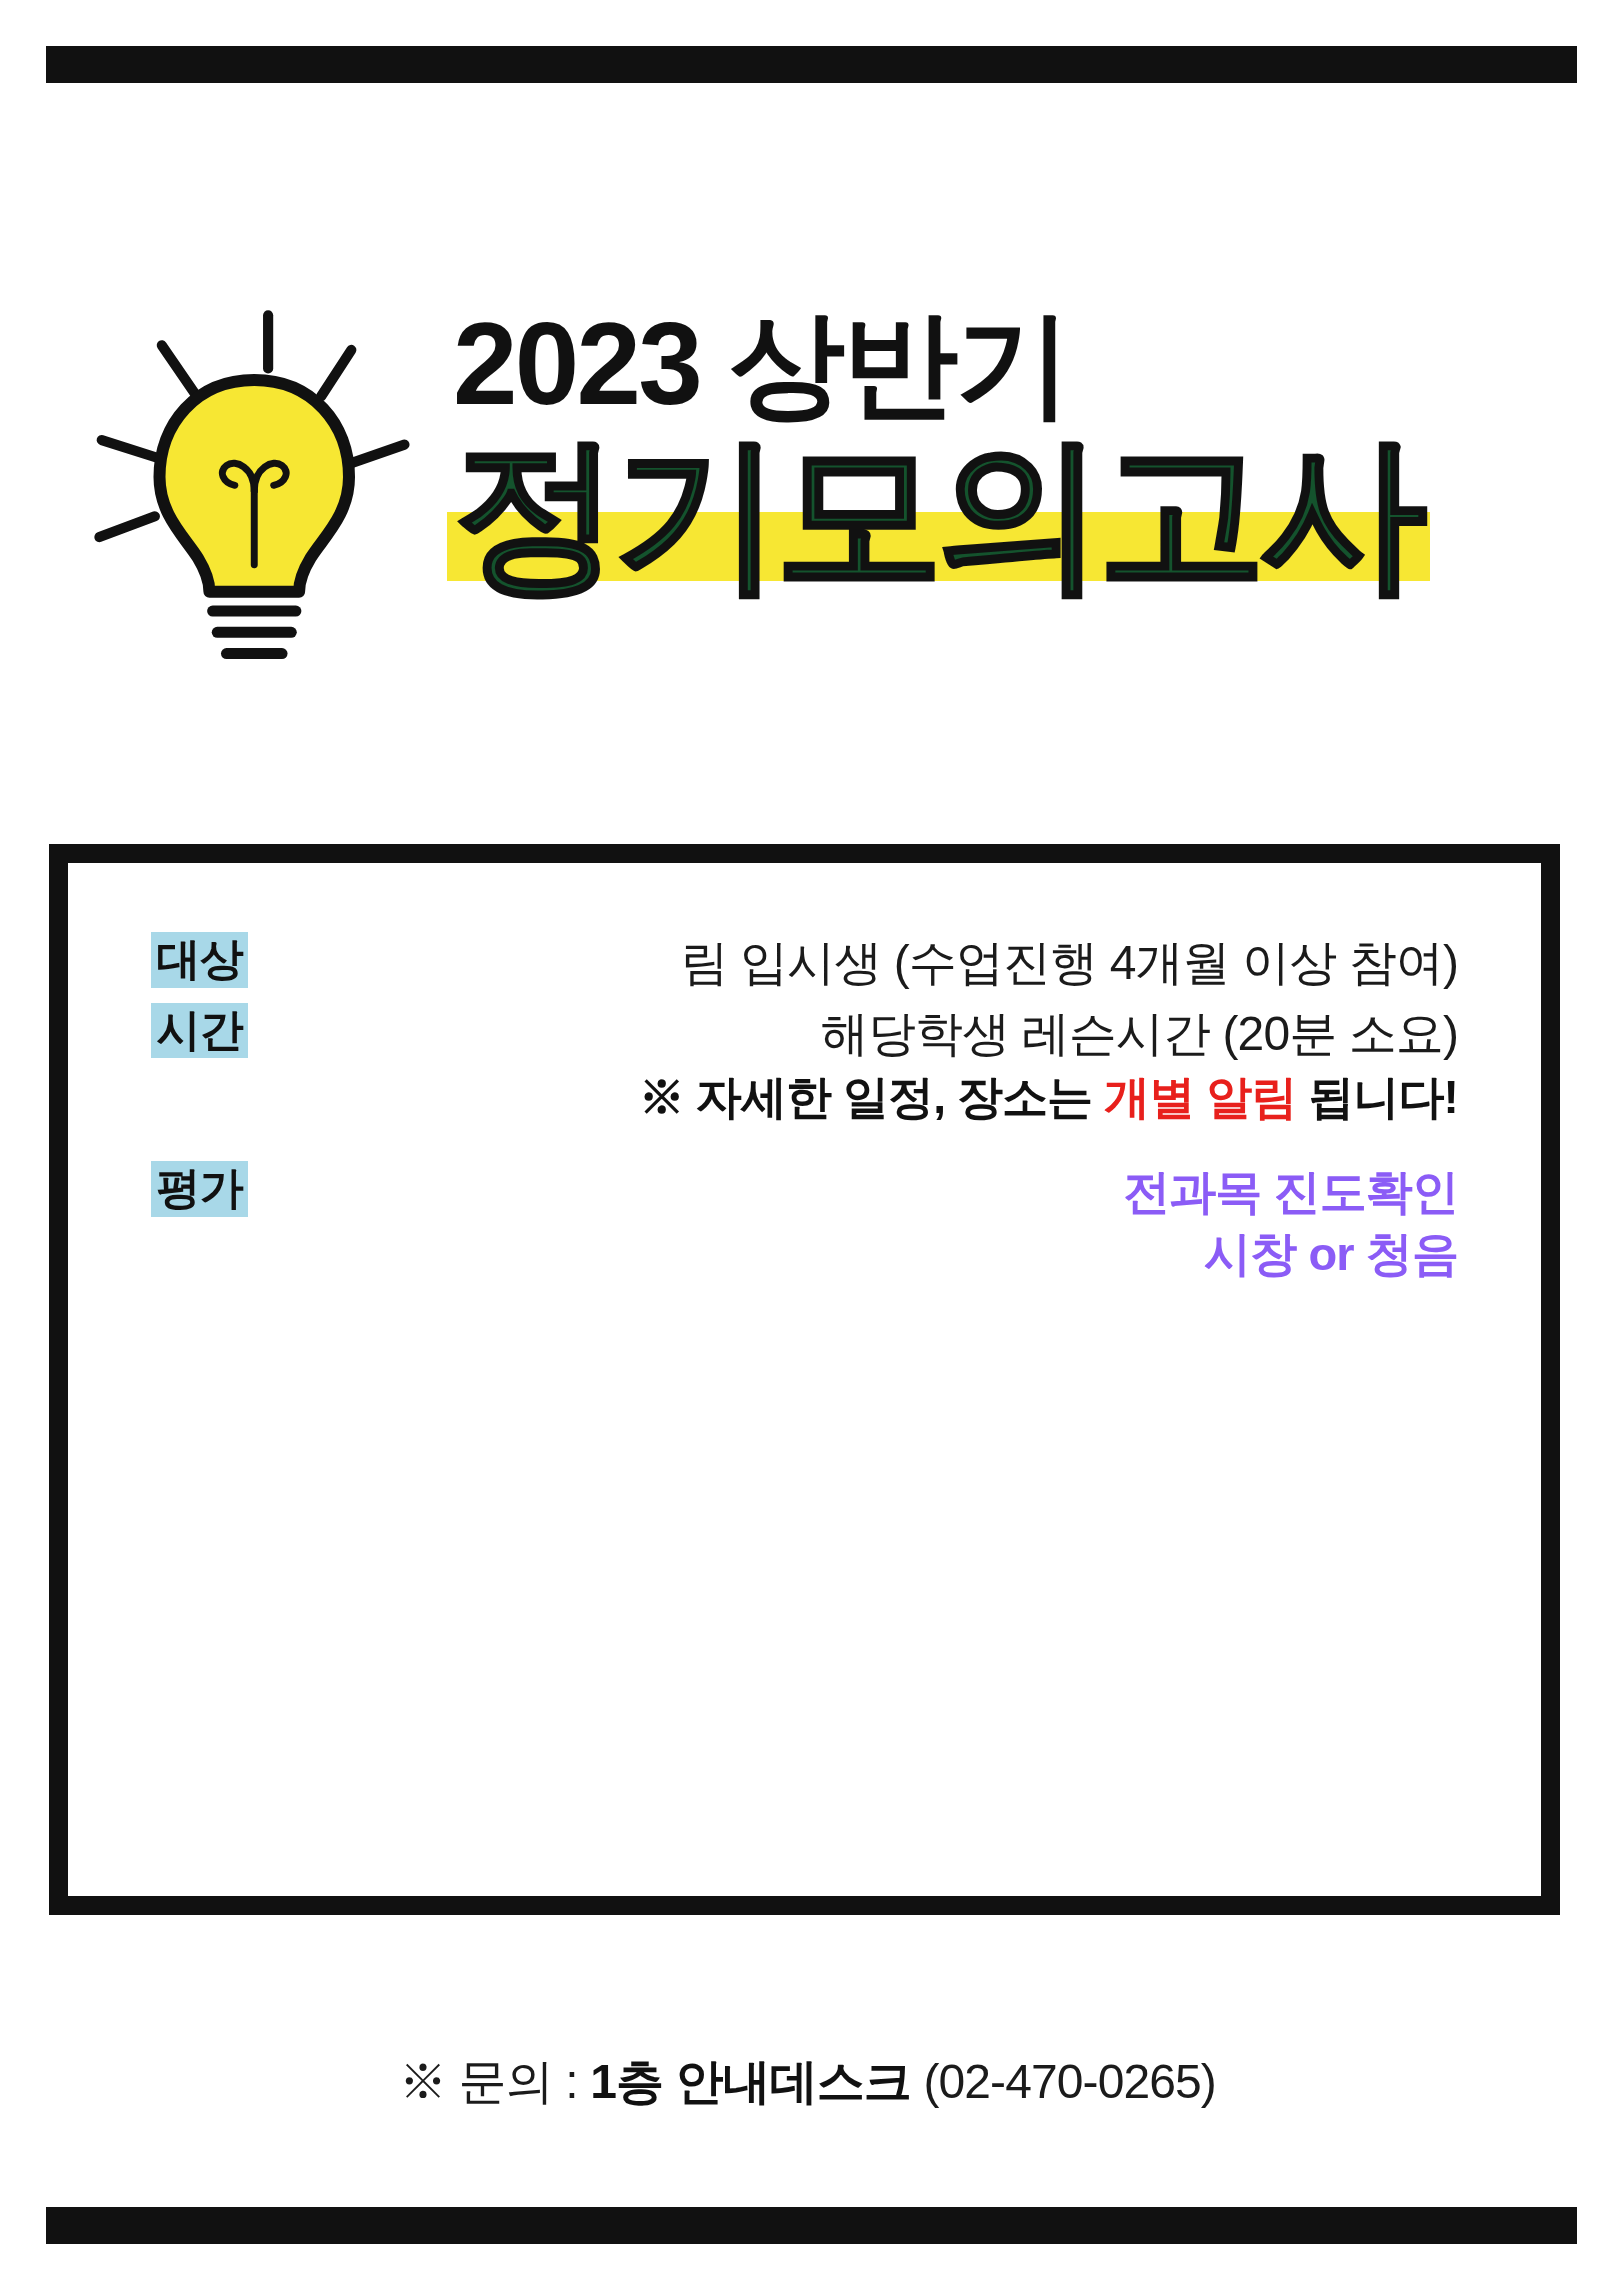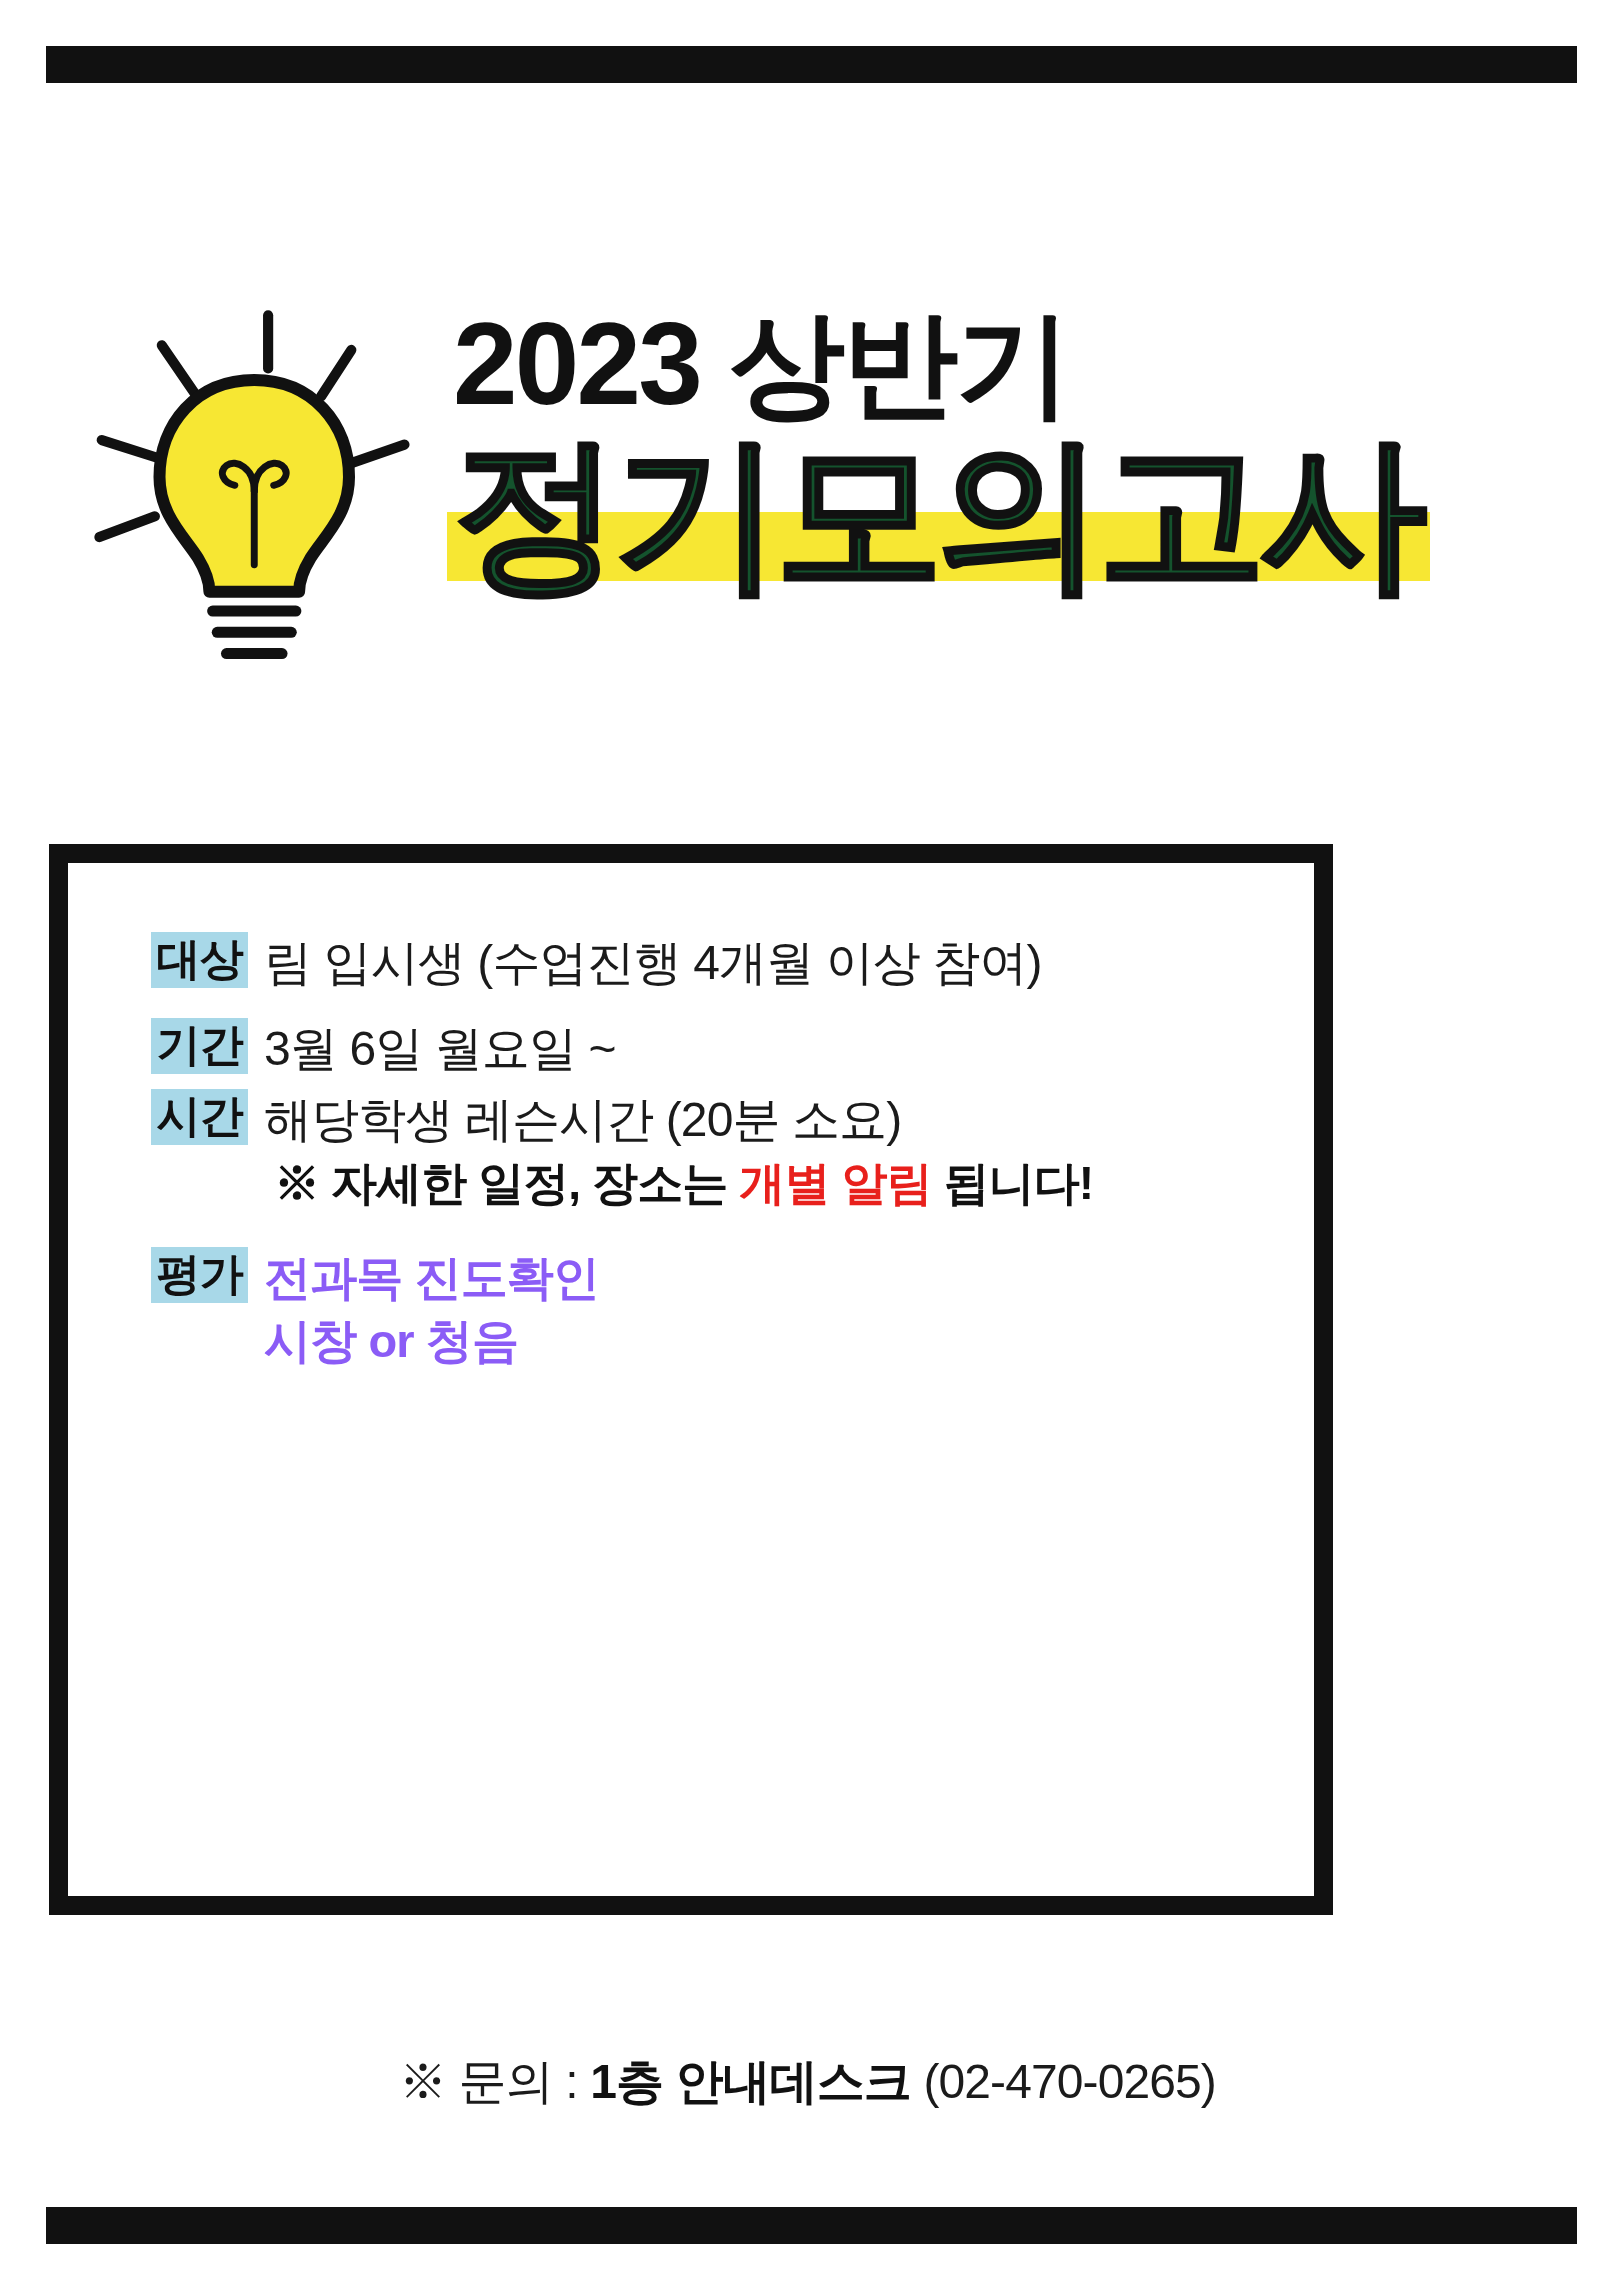--- a/index.html
+++ b/index.html
@@ -85,25 +85,26 @@
     line-height: 1.0;
     white-space: nowrap;
     -webkit-text-stroke: 3.7px #111111;
   }
 
   
   .panel {
     position: absolute;
     left: 49px;
     top: 844px;
-    width: 1284px;
+    width: 1511px;
     height: 1071px;
     border: 19.4px solid #111111;
     box-sizing: border-box;
     background: #ffffff;
+    text-align: right;
   }
 
   .panel-inner {
     position: absolute;
     left: 0;
     top: 0;
     right: 0;
     bottom: 0;
     padding: 69px 83px 0 83px;
     box-sizing: border-box;
@@ -218,24 +219,20 @@
 </div>
 
 <div class="panel">
   <div class="panel-inner">
 
     <div class="row">
       <div class="tag">대상</div>
       <div class="val">림 입시생 (수업진행 4개월 이상 참여)</div>
     </div>
 
-    <div class="row">
-      <div class="tag">기간</div>
-      <div class="val">3월 6일 월요일 ~</div>
-    </div>
 
     <div class="row tight">
       <div class="tag">시간</div>
       <div class="val">해당학생 레슨시간 (20분 소요)</div>
     </div>
 
     <div class="note">
       <span>※ 자세한 일정, 장소는 </span><span class="red">개별 알림</span><span> 됩니다!</span>
     </div>
 

